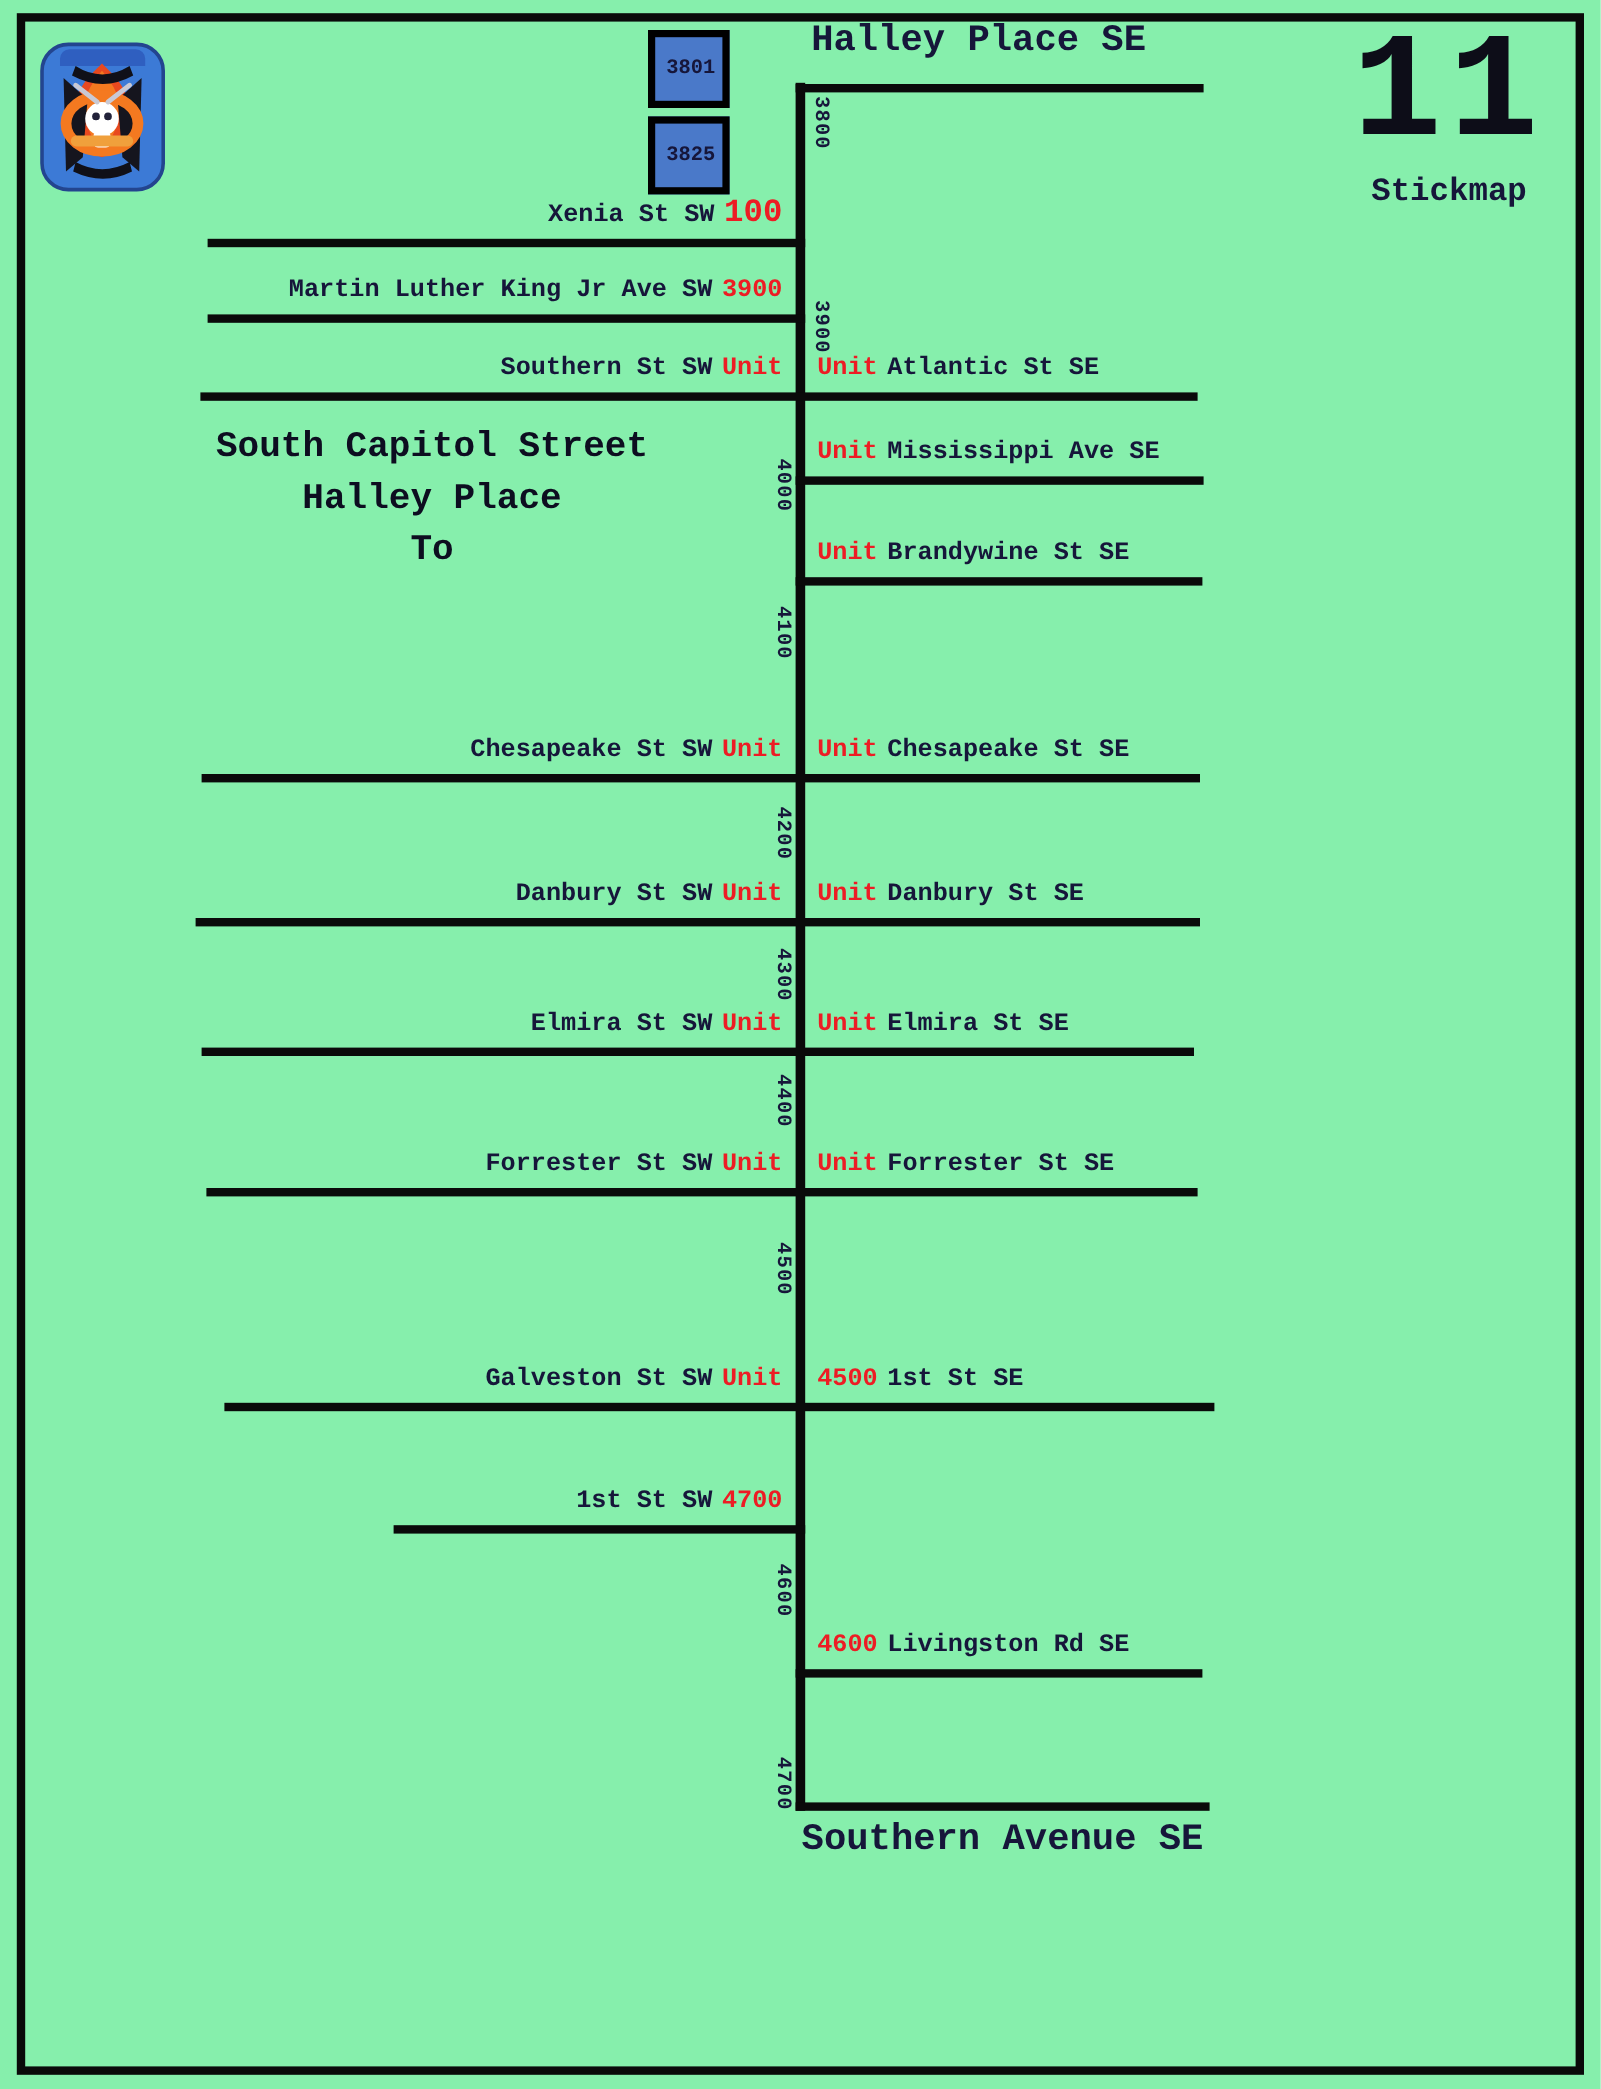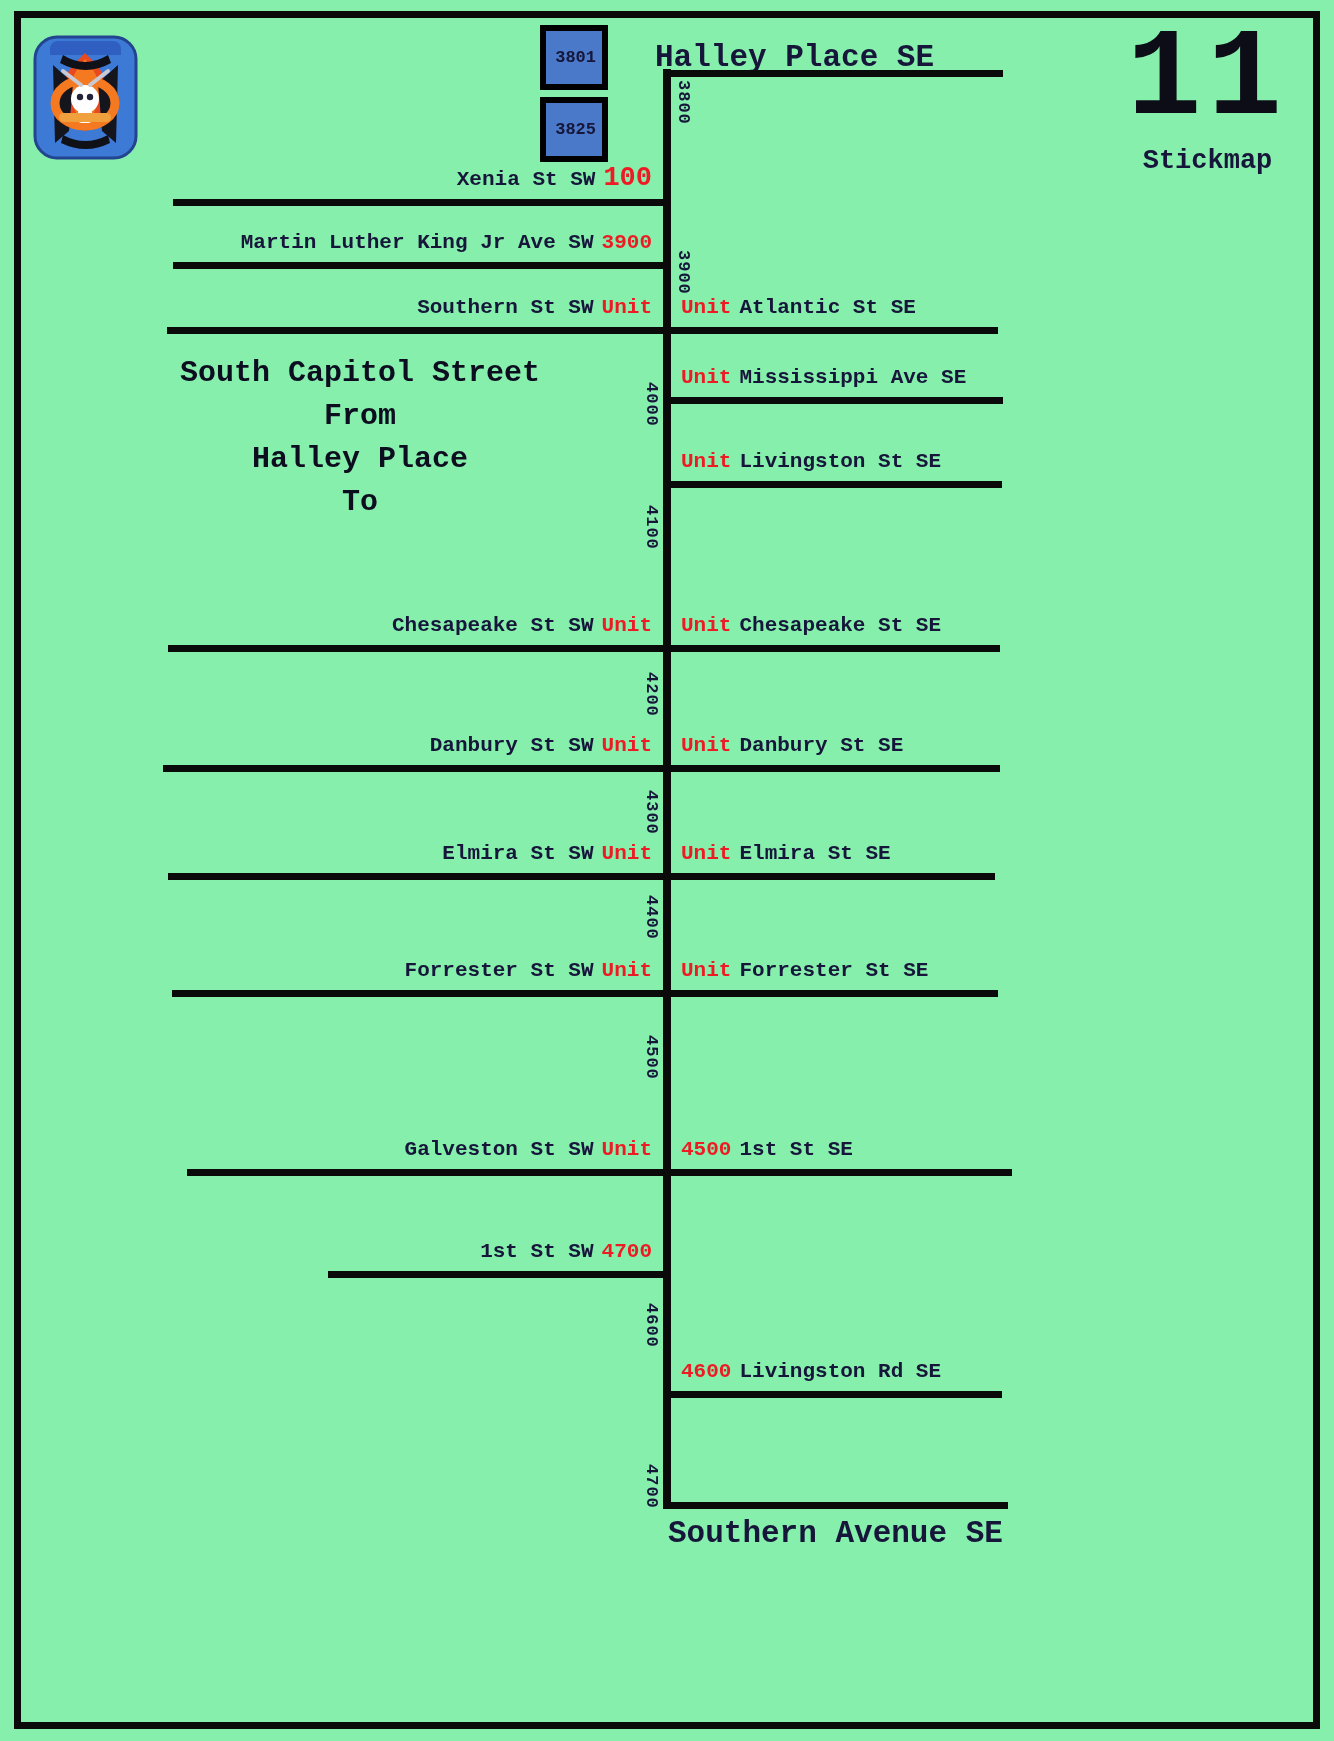--- a/index.html
+++ b/index.html
@@ -76,43 +76,42 @@
   </div>
   <div class="addr-box" id="addr-box-2">
     <span>3825</span>
   </div>
 
   <div id="map-number">11</div>
   <div id="map-subtitle">Stickmap</div>
 
   <div id="title-block">
     <div>South Capitol Street</div>
-    <div>From</div>
     <div>Halley Place</div>
     <div>To</div>
   </div>
 
-  <div class="big-street" id="top-street-label" style="text-align: left; left: 655px; top: 40px; width: 300px;">Halley Place SE</div>
+  <div class="big-street" id="top-street-label" style="text-align: right; left: 655px; top: 17px; width: 300px;">Halley Place SE</div>
   <div class="big-street" id="bottom-street-label" style="text-align: center; left: 668px; top: 1516px; width: 320px;">Southern Avenue SE</div>
 
   <div id="map-layer">
       <div class="v-line" style="left: 663px; top: 69px; height: 1440px;"></div>
       <div class="h-line" style="left: 663px; top: 70px; width: 340px;"></div>
       <div class="h-line" style="left: 663px; top: 1502px; width: 345px;"></div>
       <div class="h-line" style="left: 173px; top: 199px; width: 498px;"></div>
       <div class="label left-label" style="top: 163px;"><span>Xenia St SW</span><span class="red lg">100</span></div>
       <div class="h-line" style="left: 173px; top: 262px; width: 498px;"></div>
       <div class="label left-label" style="top: 228px;"><span>Martin Luther King Jr Ave SW</span><span class="red">3900</span></div>
       <div class="h-line" style="left: 167px; top: 327px; width: 831px;"></div>
       <div class="label left-label" style="top: 293px;"><span>Southern St SW</span><span class="red">Unit</span></div>
       <div class="label right-label" style="top: 293px;"><span class="red">Unit</span><span>Atlantic St SE</span></div>
       <div class="h-line" style="left: 663px; top: 397px; width: 340px;"></div>
       <div class="label right-label" style="top: 363px;"><span class="red">Unit</span><span>Mississippi Ave SE</span></div>
       <div class="h-line" style="left: 663px; top: 481px; width: 339px;"></div>
-      <div class="label right-label" style="top: 447px;"><span class="red">Unit</span><span>Livingston St SE</span></div>
+      <div class="label right-label" style="top: 447px;"><span class="red">Unit</span><span>Brandywine St SE</span></div>
       <div class="h-line" style="left: 168px; top: 645px; width: 832px;"></div>
       <div class="label left-label" style="top: 611px;"><span>Chesapeake St SW</span><span class="red">Unit</span></div>
       <div class="label right-label" style="top: 611px;"><span class="red">Unit</span><span>Chesapeake St SE</span></div>
       <div class="h-line" style="left: 163px; top: 765px; width: 837px;"></div>
       <div class="label left-label" style="top: 731px; padding-left: 38px;"><span>Danbury St SW</span><span class="red">Unit</span></div>
       <div class="label right-label" style="top: 731px;"><span class="red">Unit</span><span>Danbury St SE</span></div>
       <div class="h-line" style="left: 168px; top: 873px; width: 827px;"></div>
       <div class="label left-label" style="top: 839px;"><span>Elmira St SW</span><span class="red">Unit</span></div>
       <div class="label right-label" style="top: 839px;"><span class="red">Unit</span><span>Elmira St SE</span></div>
       <div class="h-line" style="left: 172px; top: 990px; width: 826px;"></div>

